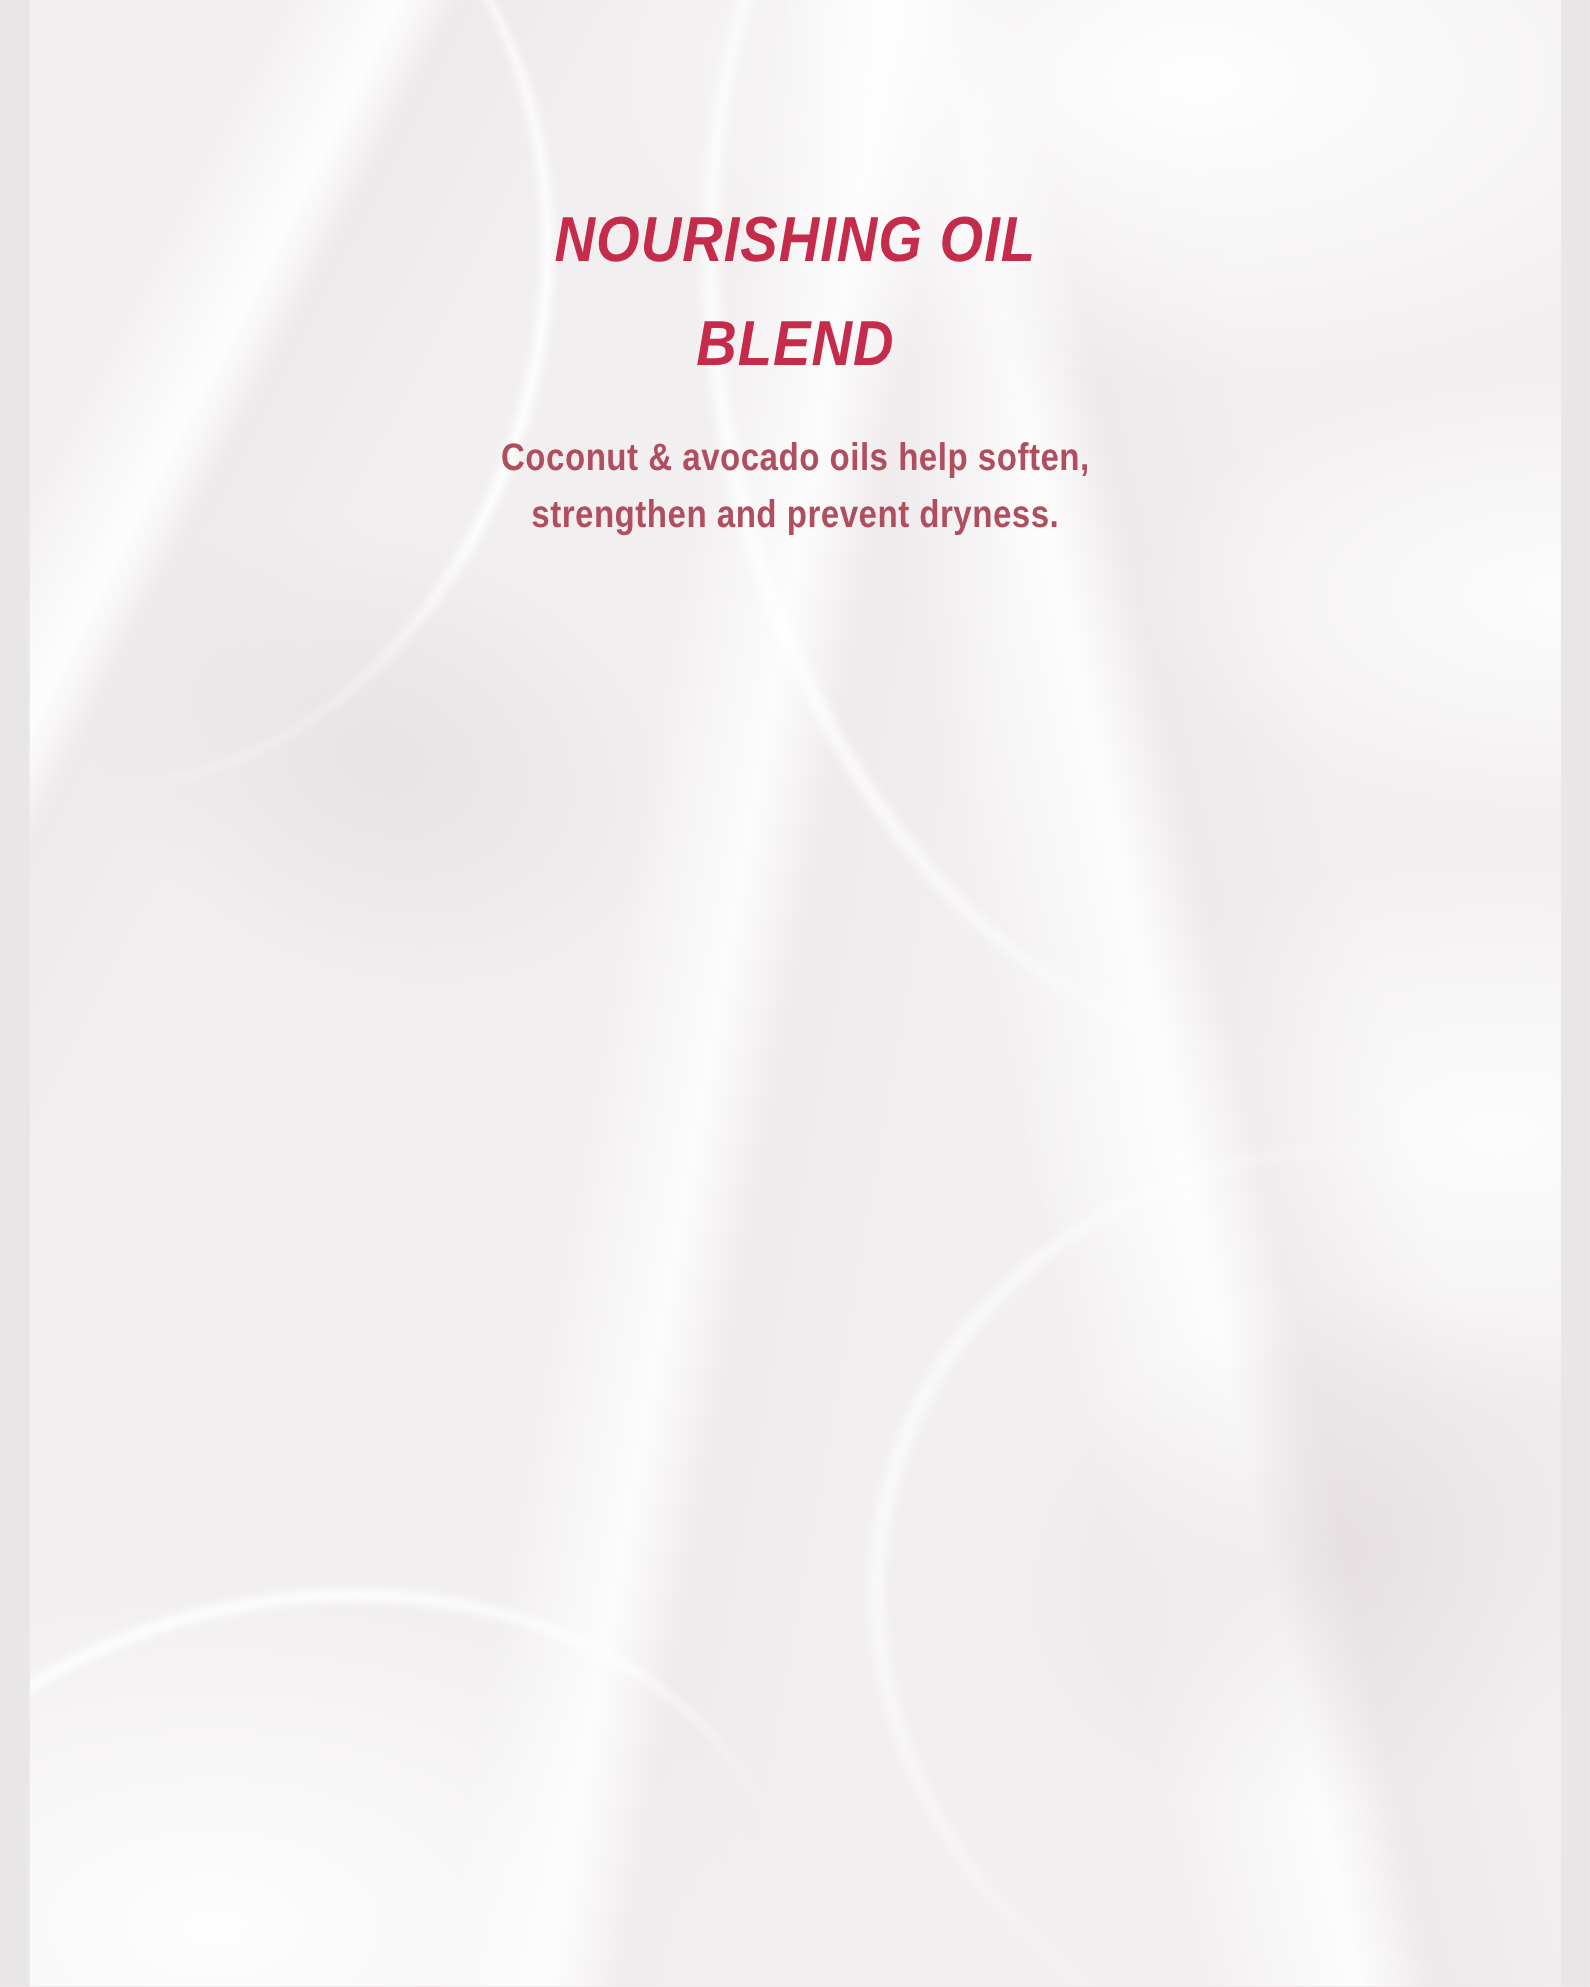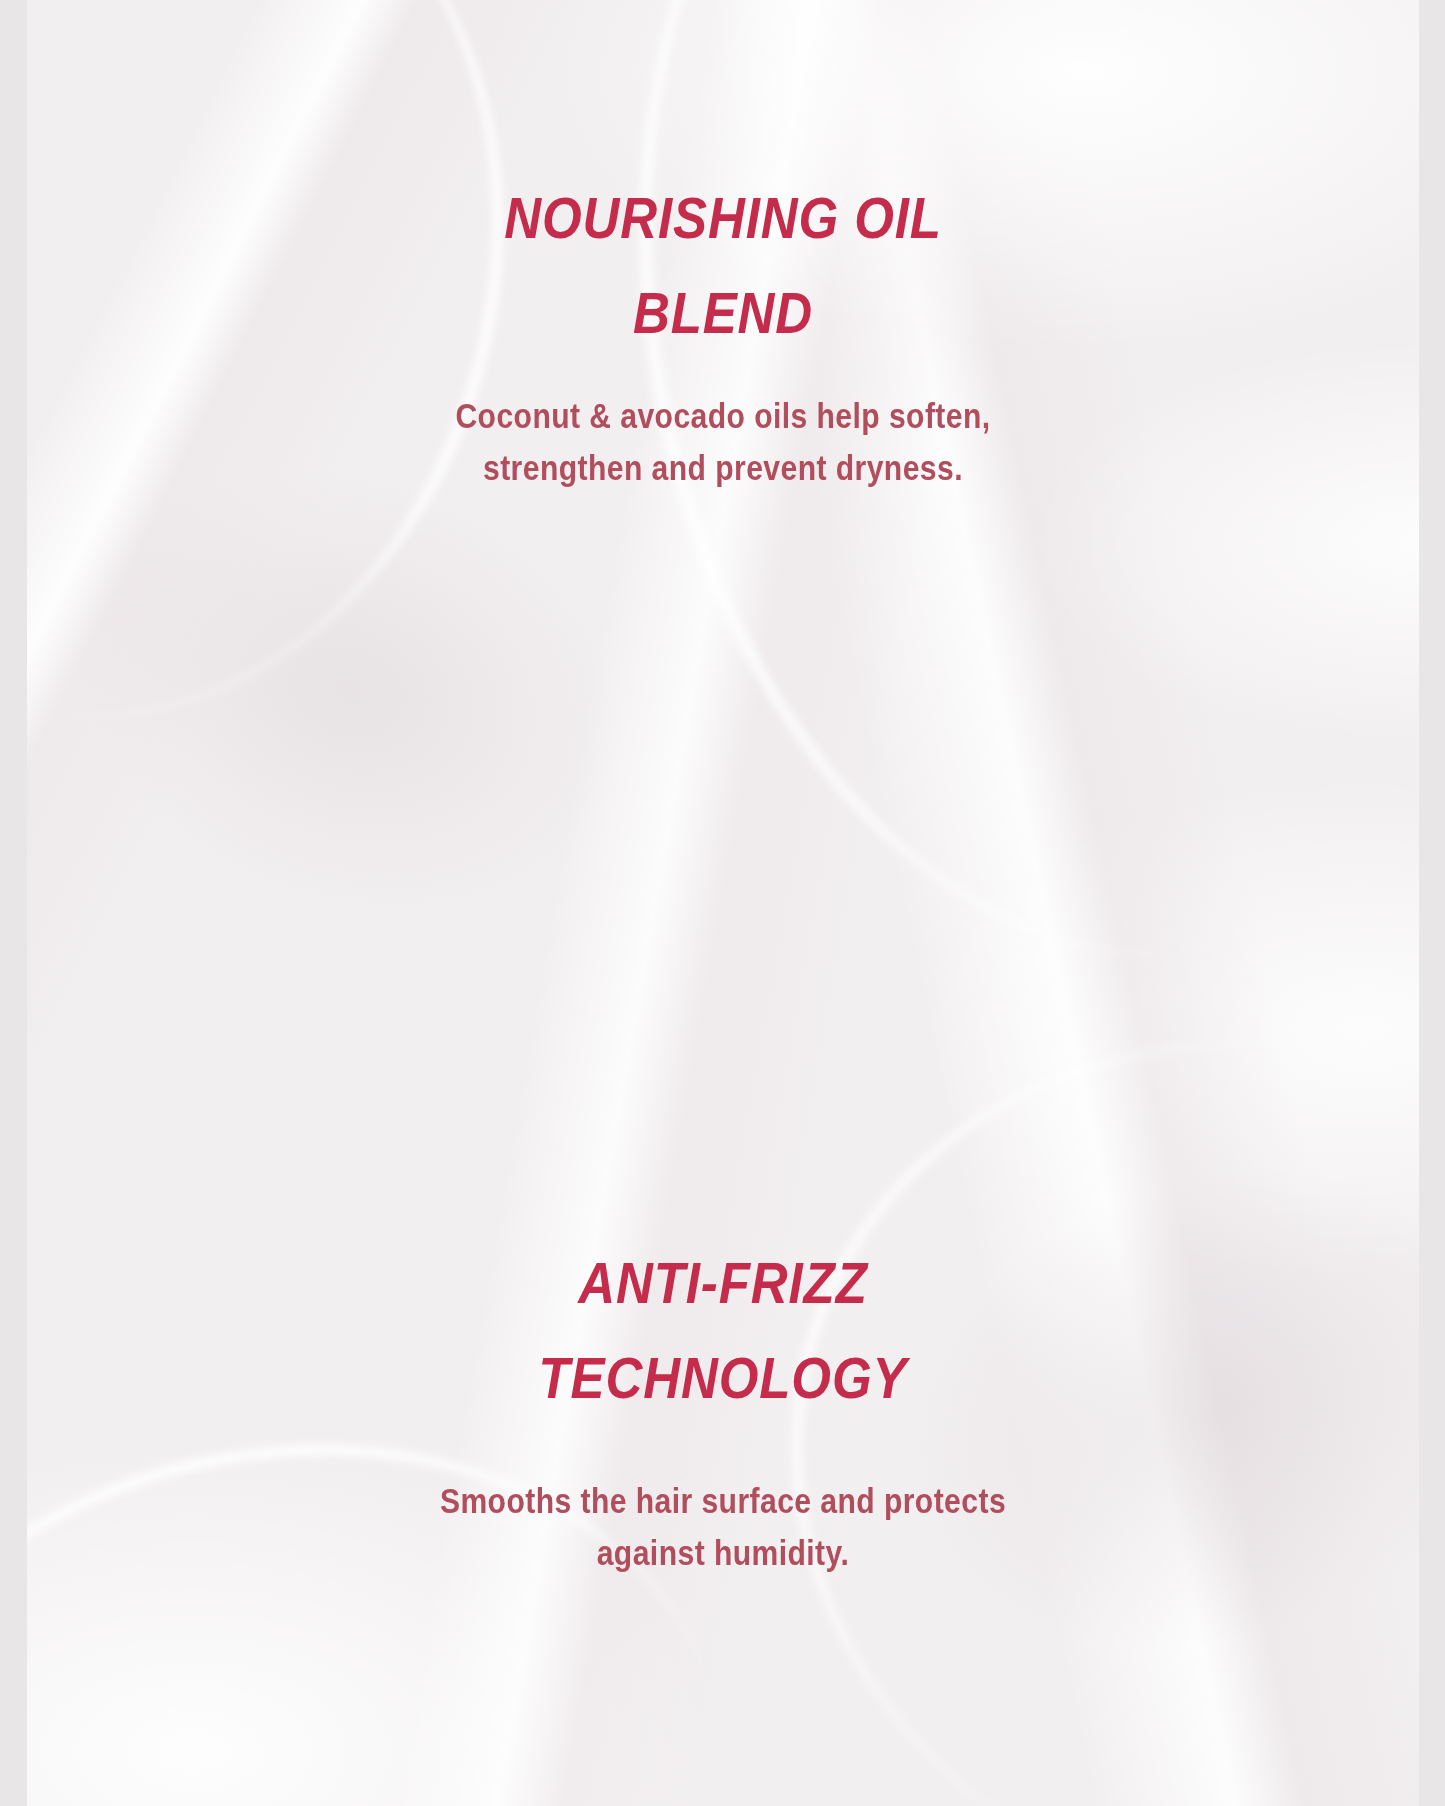--- a/index.html
+++ b/index.html
@@ -116,24 +116,14 @@
       <span class="line">NOURISHING OIL</span>
       <span class="line">BLEND</span>
     </h2>
     <p class="feature-body">
       <span class="line">Coconut &amp; avocado oils help soften,</span>
       <span class="line">strengthen and prevent dryness.</span>
     </p>
   </section>
 
 
-  <section class="feature feature-3">
-    <h2 class="feature-heading">
-      <span class="line">ANTI-FRIZZ</span>
-      <span class="line">TECHNOLOGY</span>
-    </h2>
-    <p class="feature-body">
-      <span class="line">Smooths the hair surface and protects</span>
-      <span class="line">against humidity.</span>
-    </p>
-  </section>
 
 </div>
 
 </body></html>

